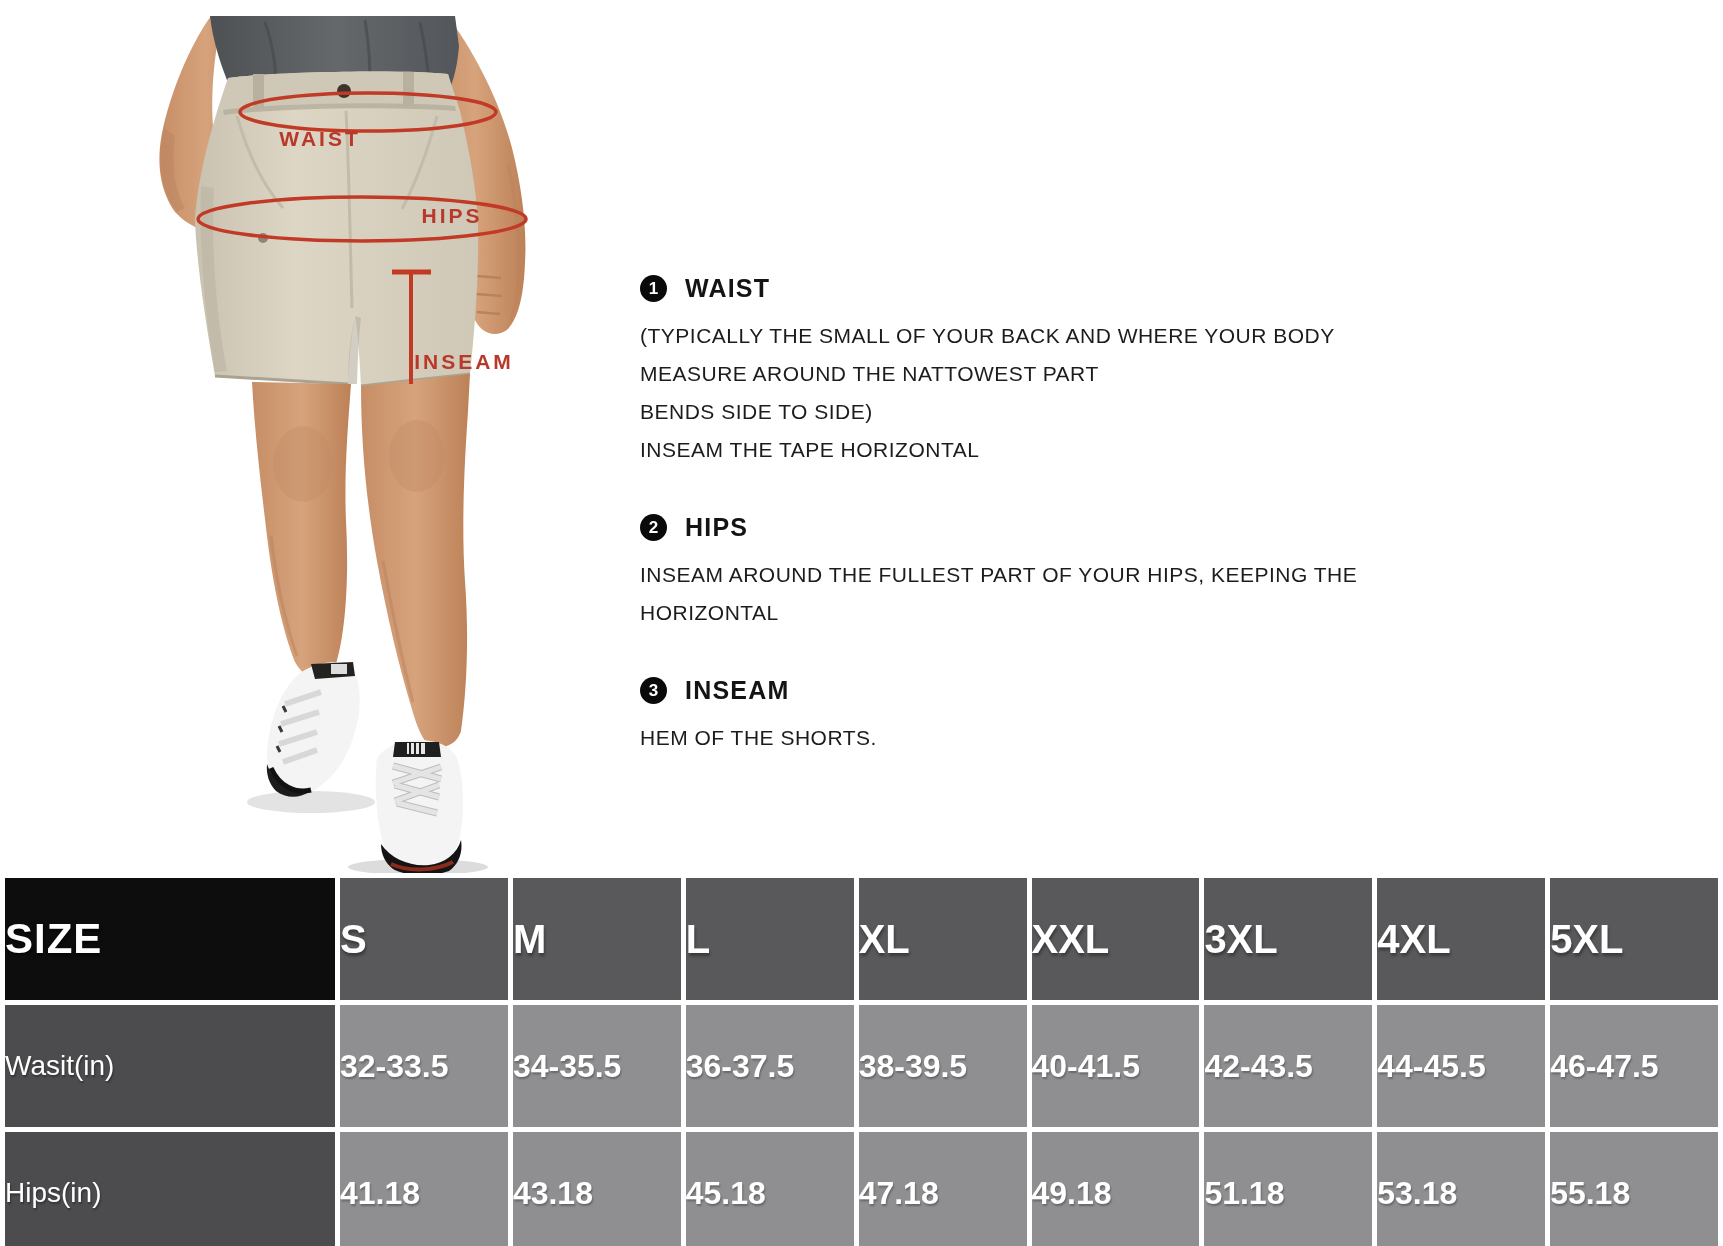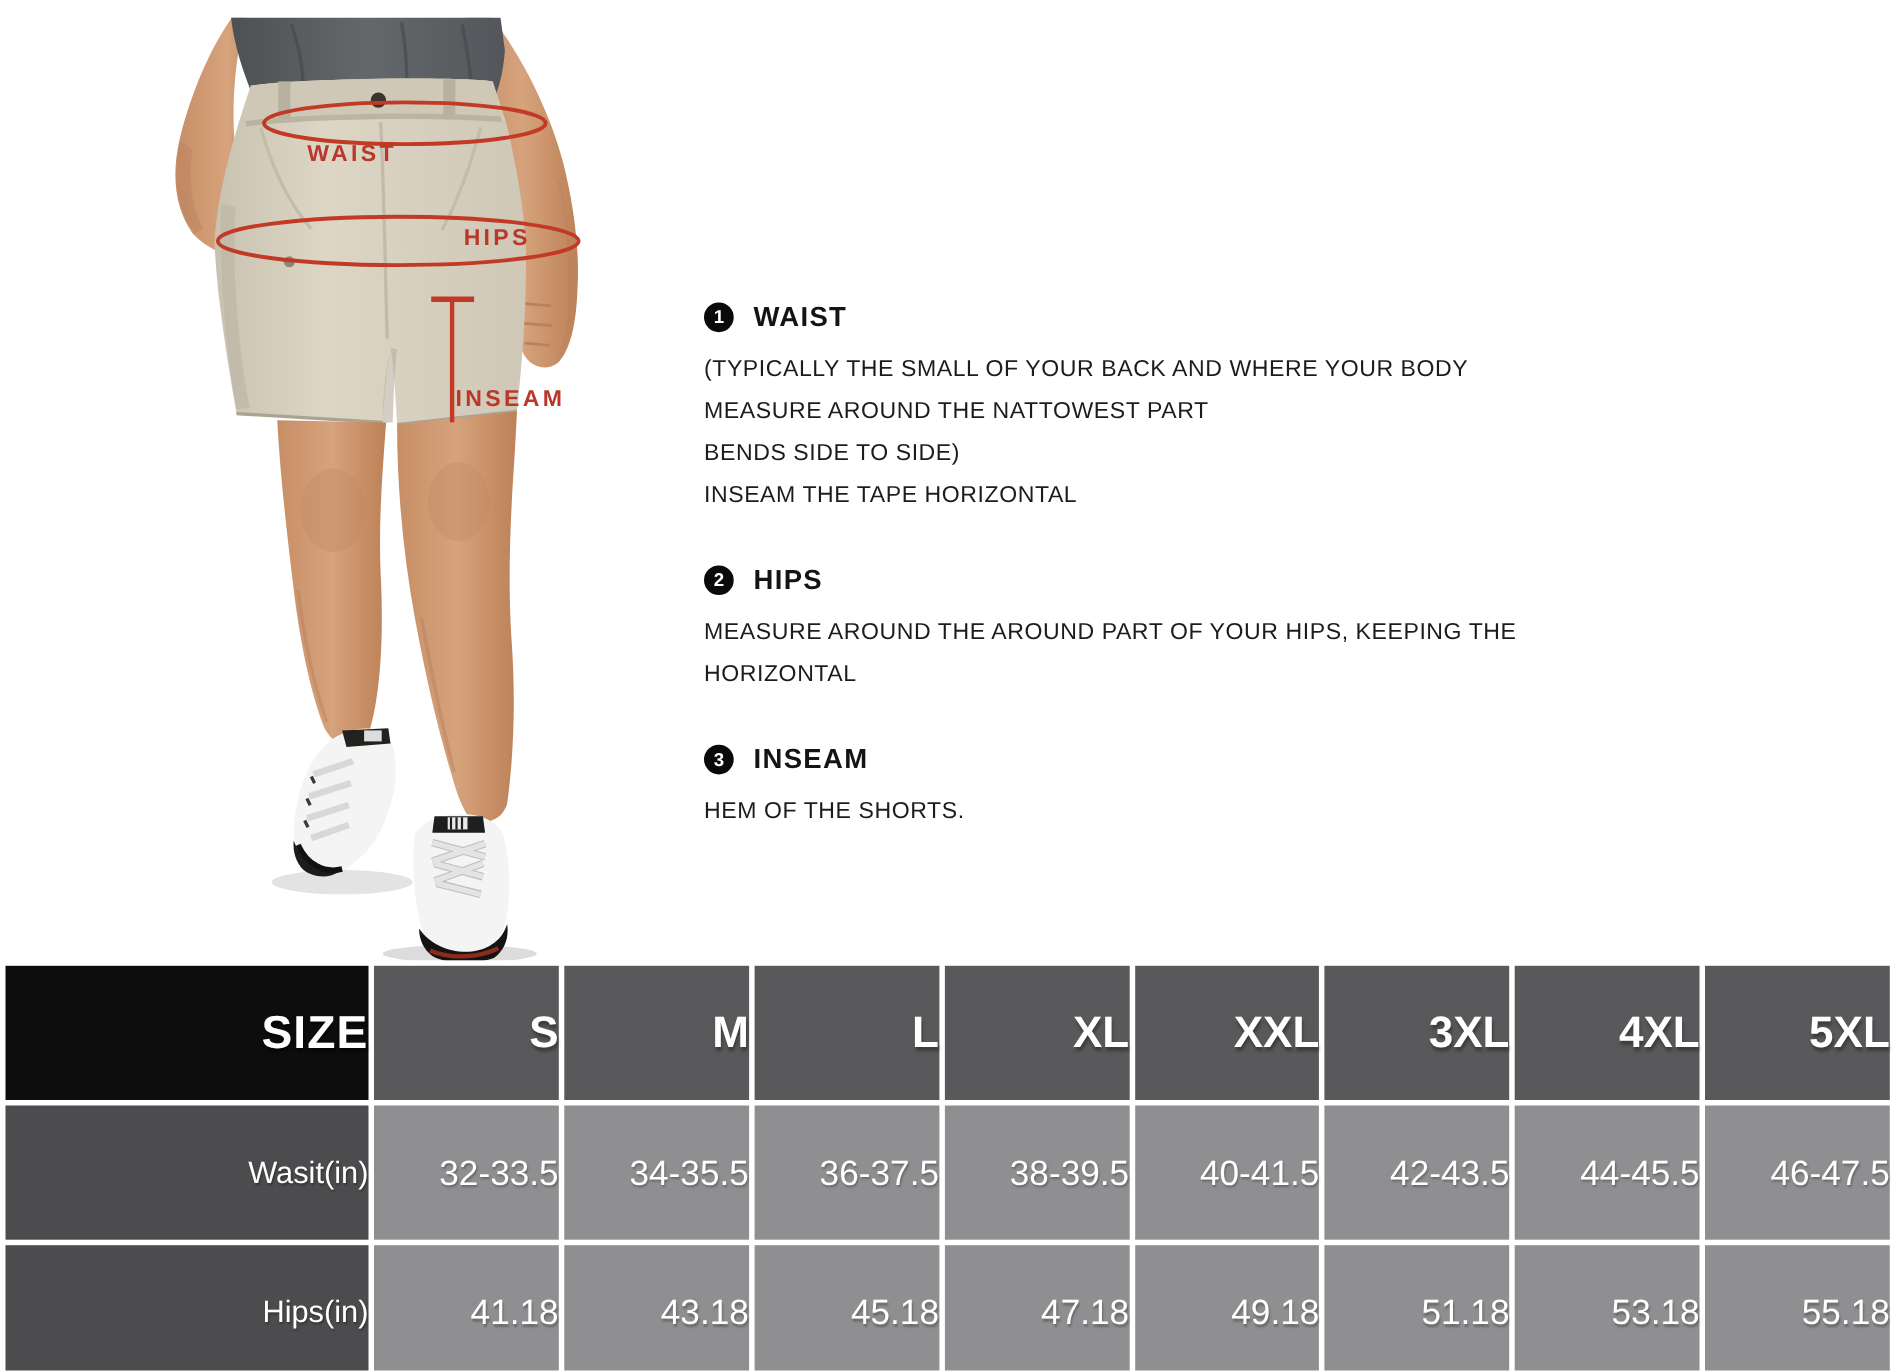--- a/index.html
+++ b/index.html
@@ -26,30 +26,30 @@
   .line{margin:0;font-size:21px;line-height:38px;letter-spacing:.5px;color:#1c1c1c;font-weight:400;}
 
   
   .size-table{
     position:absolute;left:0;top:857px;width:1723px;height:386px;
     border-collapse:separate;border-spacing:5px;table-layout:fixed;
     background:#ffffff;
   }
   .size-table tr{height:90px;}
   .size-table th,.size-table td{
-    text-align:right;vertical-align:middle;color:#ffffff;
+    text-align:left;vertical-align:middle;color:#ffffff;
     padding:0;
   }
   .corner-cell{background:#0d0d0d;font-size:42px;font-weight:700;letter-spacing:1px;
     text-shadow:1px 2px 3px rgba(0,0,0,.6);}
   .head-cell{background:#59595b;font-size:40px;font-weight:700;
     text-shadow:1px 3px 3px rgba(0,0,0,.35);}
   .label-cell{background:#4c4c4e;font-size:28px;font-weight:400;
     text-shadow:1px 2px 2px rgba(0,0,0,.35);}
-  .val-cell{background:#8f8f91;font-size:32px;font-weight:400;
+  .val-cell{background:#8f8f91;font-size:32px;font-weight:700;
     text-shadow:1px 2px 2px rgba(0,0,0,.28);}
 </style>
 </head>
 <body>
 
 <div class="canvas">
 
   <svg class="figure" width="480" height="860" viewBox="0 0 480 860" aria-hidden="true">
     <defs>
       <linearGradient id="skinG" x1="0" y1="0" x2="1" y2="0">
@@ -183,21 +183,21 @@
       <p class="line">MEASURE AROUND THE NATTOWEST PART</p>
       <p class="line">BENDS SIDE TO SIDE)</p>
       <p class="line">INSEAM THE TAPE HORIZONTAL</p>
     </div>
 
     <div class="section">
       <div class="sec-head">
         <span class="bullet">2</span>
         <h2 class="sec-title">HIPS</h2>
       </div>
-      <p class="line">MEASURE AROUND THE AROUND PART OF YOUR HIPS, KEEPING THE</p>
+      <p class="line">INSEAM AROUND THE FULLEST PART OF YOUR HIPS, KEEPING THE</p>
       <p class="line">HORIZONTAL</p>
     </div>
 
     <div class="section">
       <div class="sec-head">
         <span class="bullet">3</span>
         <h2 class="sec-title">INSEAM</h2>
       </div>
       <p class="line">HEM OF THE SHORTS.</p>
     </div>

